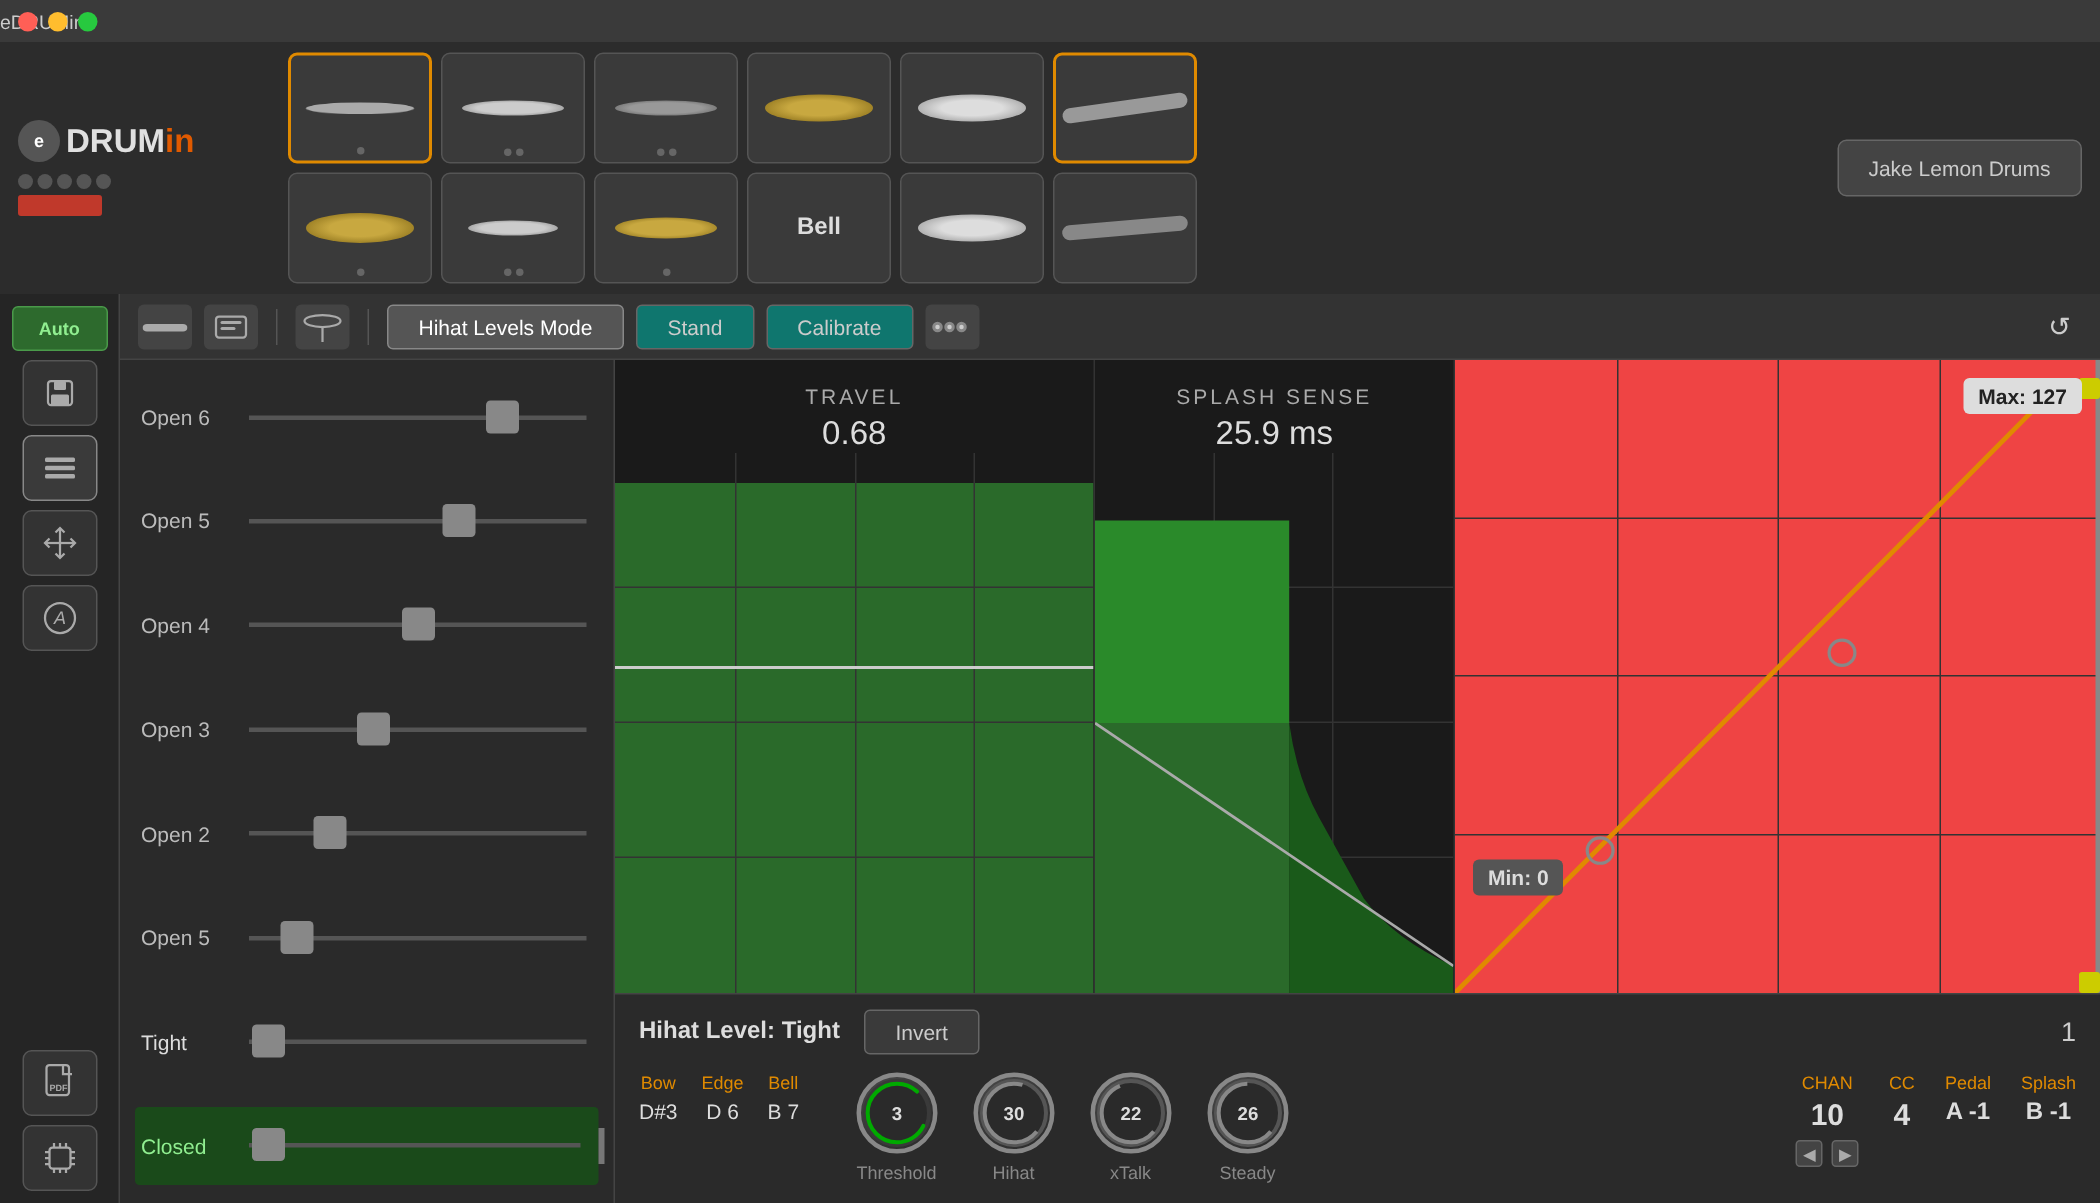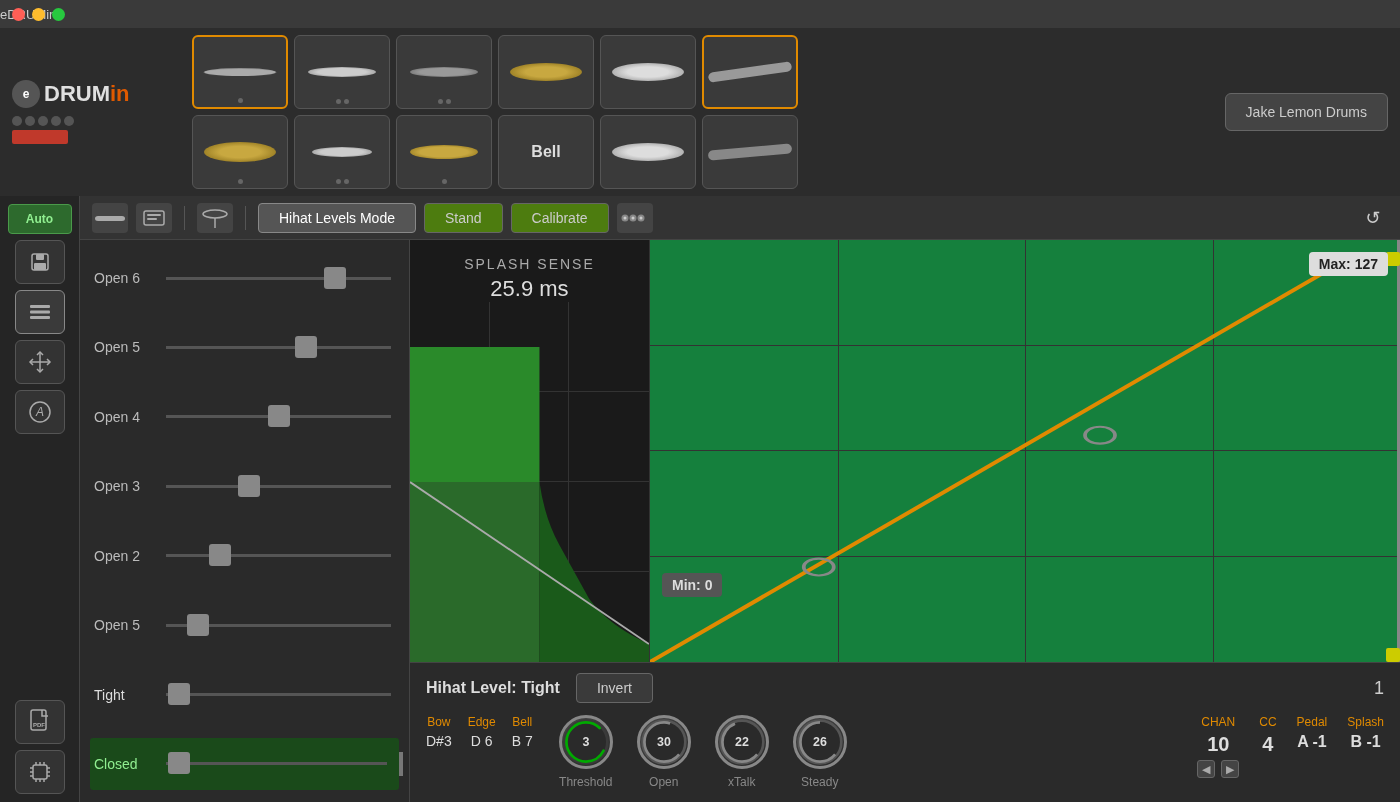--- a/index.html
+++ b/index.html
@@ -229,21 +229,21 @@
       color: #aaa;
       font-size: 14px;
     }
     .toolbar-separator {
       width: 1px; height: 24px;
       background: #555;
       margin: 0 4px;
     }
     .toolbar-mode-btn {
       padding: 6px 20px;
-      background: #4d7c0f;
+      background: #0f766e;
       border: 1px solid #666;
       border-radius: 4px;
       color: #ccc;
       font-size: 14px;
       cursor: pointer;
     }
     .toolbar-mode-btn.active {
       background: #555;
       border-color: #888;
       color: #fff;
@@ -386,21 +386,21 @@
     .splash-waveform {
       flex: 1;
       width: 100%;
       position: relative;
       overflow: hidden;
     }
 
     
     .curve-panel {
       flex: 1;
-      background: #15803d;
+      background: #ef4444;
       position: relative;
       display: flex;
       flex-direction: column;
     }
     .curve-max-label {
       position: absolute;
       top: 12px;
       right: 12px;
       background: #ddd;
       color: #222;
@@ -451,21 +451,21 @@
       cursor: pointer;
     }
     .page-num {
       margin-left: auto;
       font-size: 18px;
       color: #ccc;
     }
 
     .bottom-controls {
       display: flex;
-      gap: 26px;
+      gap: 38px;
       align-items: flex-start;
     }
     .note-group {
       display: flex;
       gap: 16px;
       align-items: flex-start;
     }
     .note-col {
       display: flex;
       flex-direction: column;
@@ -838,20 +838,37 @@
               </div>
               <div class="hihat-divider"></div>
             </div>
 
           </div>
         </div>
 
         <div class="viz-panels">
           <div class="viz-top">
 
+            <div class="travel-panel">
+              <span class="travel-label">TRAVEL</span>
+              <span class="travel-value">0.68</span>
+              <div class="travel-waveform">
+
+                <div style="position:absolute;bottom:0;left:0;right:0;top:20px;background:#2a6a2a"></div>
+
+                <div style="position:absolute;bottom:60%;left:0;right:0;height:2px;background:#cccccc;z-index:5"></div>
+
+                <div class="grid-line-h" style="bottom:25%"></div>
+                <div class="grid-line-h" style="bottom:50%"></div>
+                <div class="grid-line-h" style="bottom:75%"></div>
+                <div class="grid-line-v" style="left:25%"></div>
+                <div class="grid-line-v" style="left:50%"></div>
+                <div class="grid-line-v" style="left:75%"></div>
+              </div>
+            </div>
 
             <div class="splash-panel">
               <span class="splash-label">SPLASH SENSE</span>
               <span class="splash-value">25.9 ms</span>
               <div class="splash-waveform">
 
                 <div class="grid-line-h" style="bottom:25%"></div>
                 <div class="grid-line-h" style="bottom:50%"></div>
                 <div class="grid-line-h" style="bottom:75%"></div>
                 <div class="grid-line-v" style="left:33%"></div>
@@ -938,21 +955,21 @@
                 </div>
 
                 <div class="knob-col">
                   <div class="knob">
                     <svg class="knob-svg" viewBox="0 0 54 54">
                       <circle cx="27" cy="27" r="24" fill="#2a2a2a" stroke="#555" stroke-width="3"></circle>
                       <circle cx="27" cy="27" r="22" fill="none" stroke="#888" stroke-width="3" stroke-dasharray="95 45" stroke-dashoffset="-15"></circle>
                       <text x="27" y="32" text-anchor="middle" fill="#ddd" font-size="14" font-weight="bold">30</text>
                     </svg>
                   </div>
-                  <span class="knob-label">Open</span>
+                  <span class="knob-label">Hihat</span>
                 </div>
 
                 <div class="knob-col">
                   <div class="knob">
                     <svg class="knob-svg" viewBox="0 0 54 54">
                       <circle cx="27" cy="27" r="24" fill="#2a2a2a" stroke="#555" stroke-width="3"></circle>
                       <circle cx="27" cy="27" r="22" fill="none" stroke="#888" stroke-width="3" stroke-dasharray="80 60" stroke-dashoffset="-15"></circle>
                       <text x="27" y="32" text-anchor="middle" fill="#ddd" font-size="14" font-weight="bold">22</text>
                     </svg>
                   </div>

